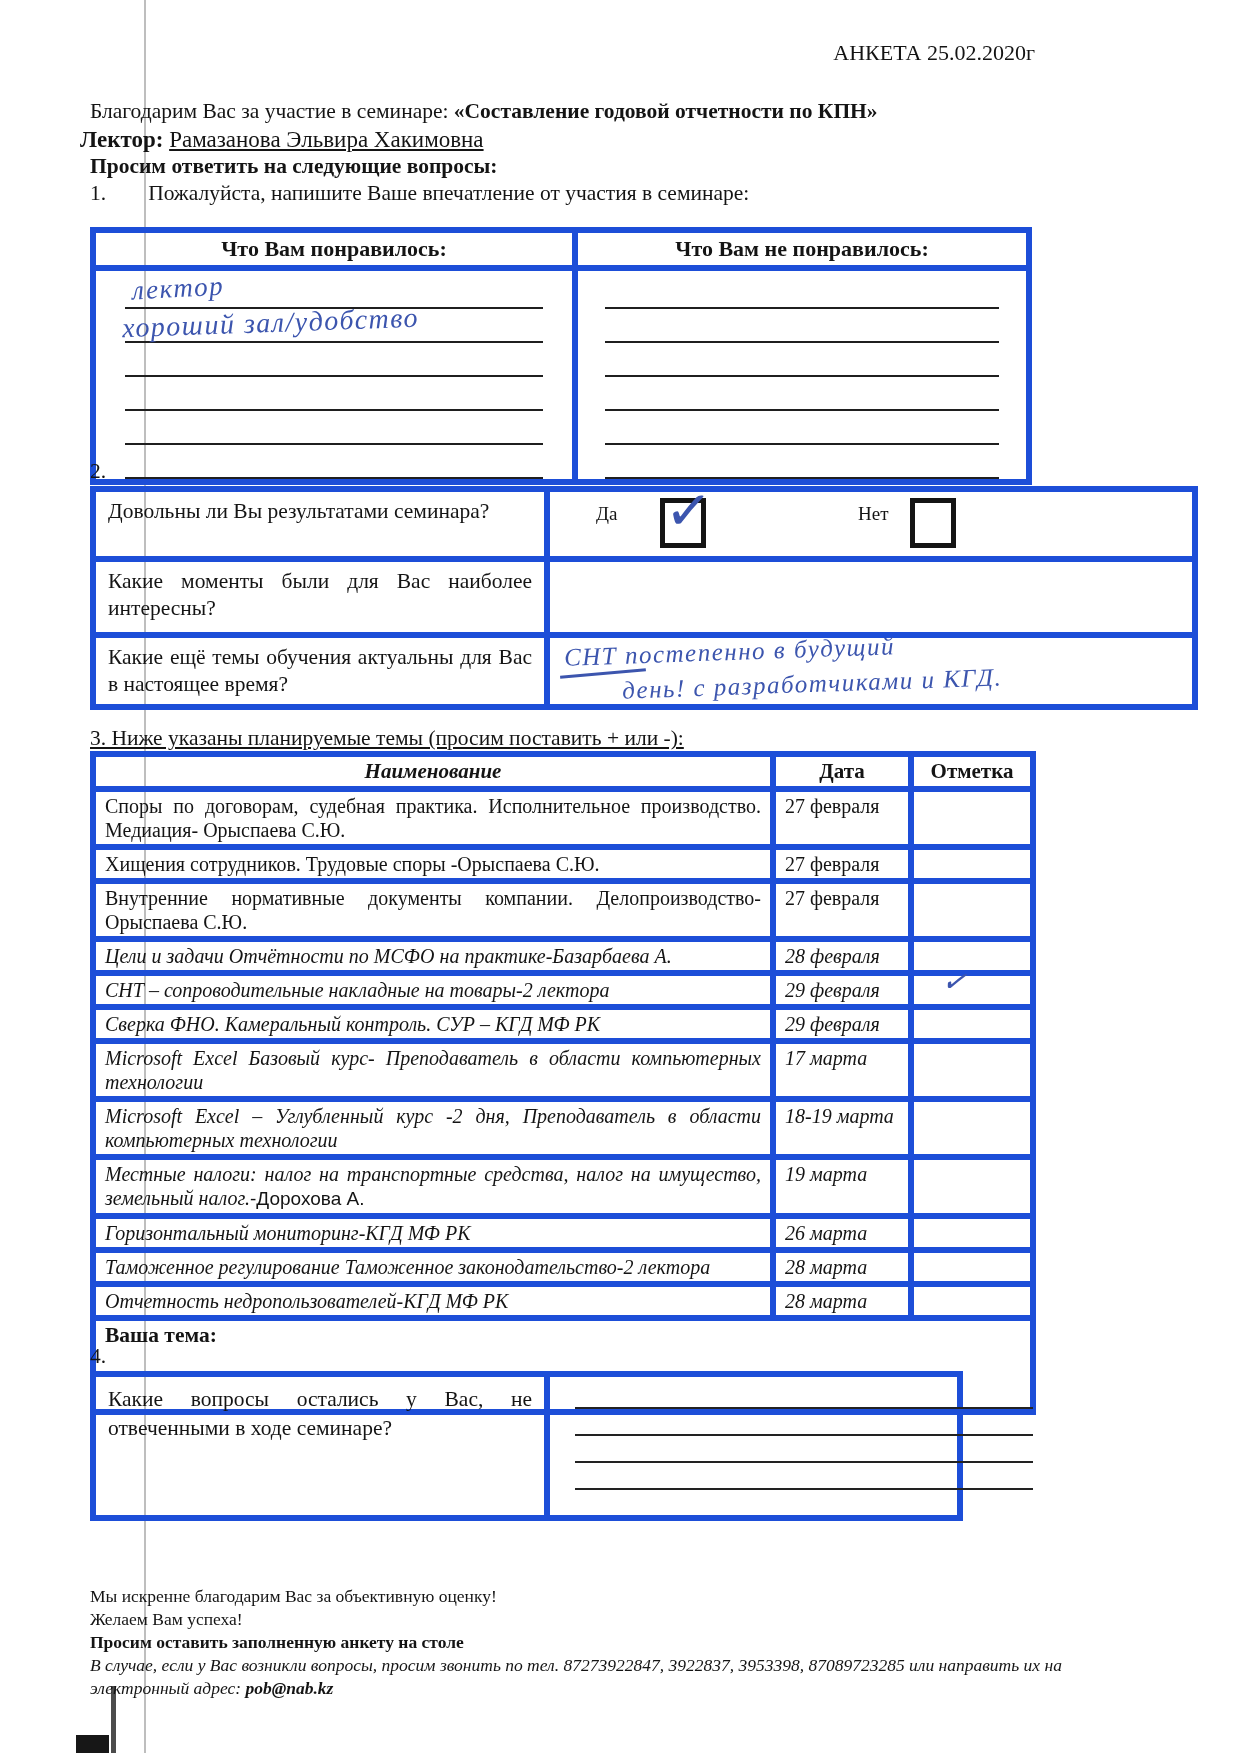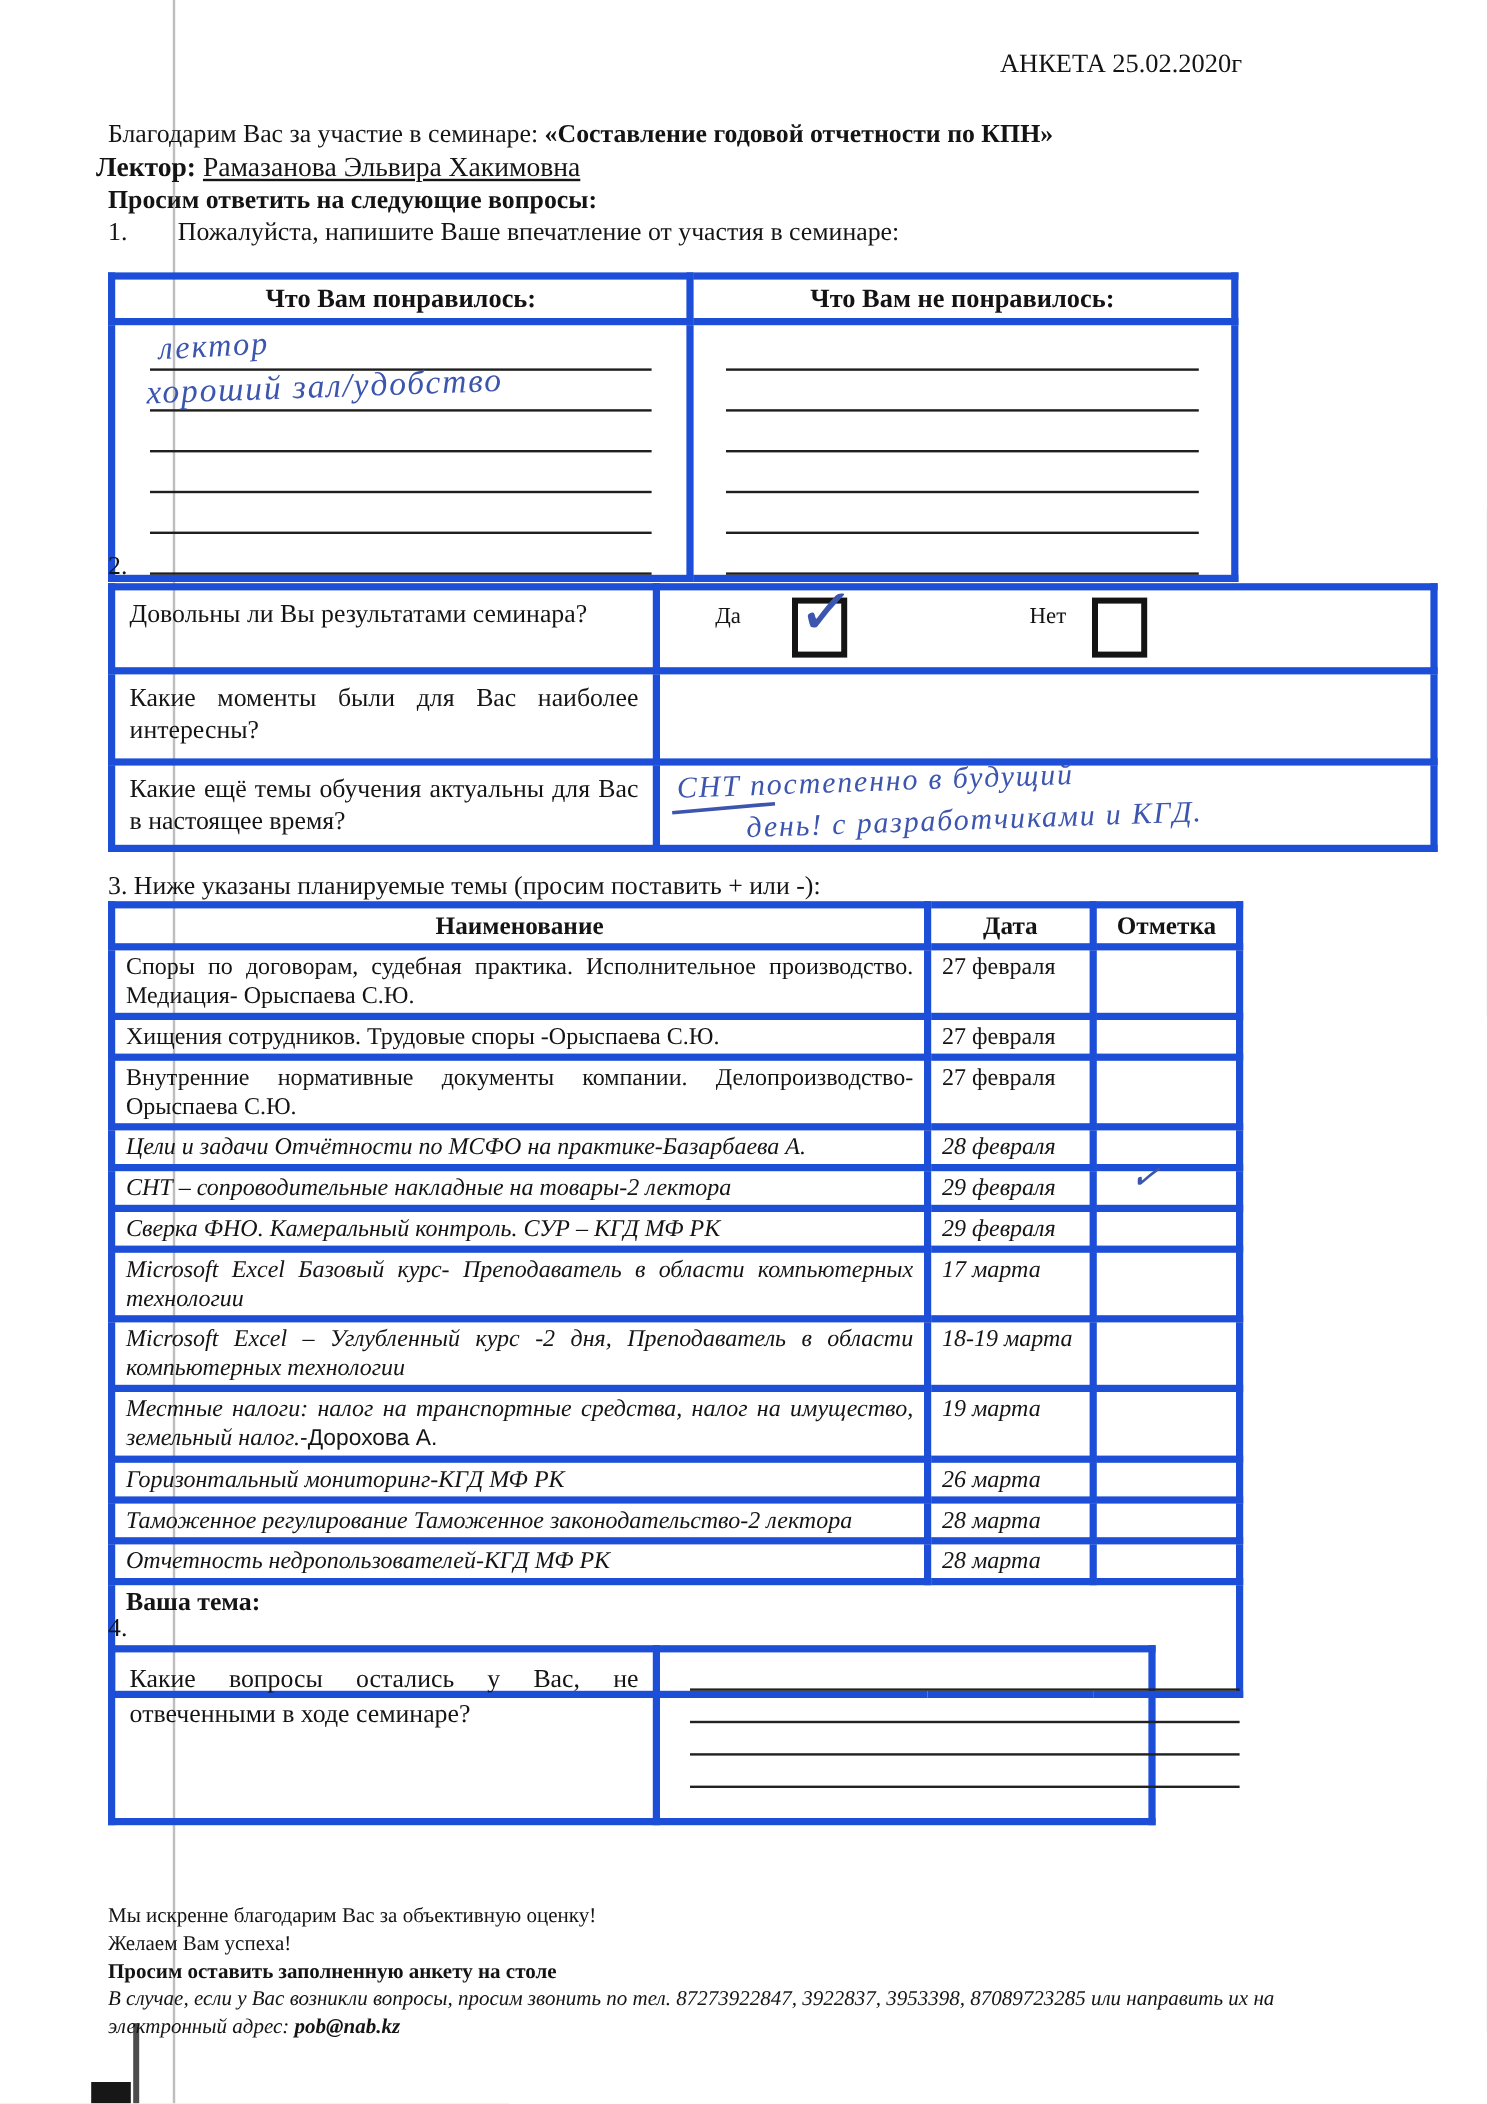--- a/index.html
+++ b/index.html
@@ -51,25 +51,25 @@
   .cbox-no{left:352px;}
   .check-big{
     position:absolute;left:0px;top:-20px;font-size:56px;line-height:56px;
     color:#3c55ae;font-weight:normal;transform:rotate(4deg);
   }
   .anscell{position:relative;overflow:visible;}
   .hw2a{left:14px;top:0px;font-size:25px;transform:rotate(-2deg);}
   .hw2b{left:72px;top:32px;font-size:25px;transform:rotate(-2deg);}
   .hw-underline{position:absolute;left:10px;top:34px;width:86px;height:3px;background:#3c55ae;transform:rotate(-5deg);}
   
-  .h3line{left:90px;top:726px;width:990px;font-size:21.5px;}
+  .h3line{left:90px;top:726px;width:990px;font-size:21.5px;text-decoration:underline;}
   .t3{left:90px;top:751px;width:942px;}
   .t3 th{font-size:21px;font-weight:bold;text-align:center;padding:2px 4px;vertical-align:middle;}
   .t3 td{font-size:20px;line-height:24px;padding:2px 9px;}
-  .t3 .namecol{width:666px;}
+  .t3 .namecol{width:666px;font-style:italic;}
   .t3 .datecol{width:124px;}
   .t3 .markcol{width:108px;}
   .t3 td.namecell{text-align:justify;}
   .t3 tr.it td{font-style:italic;}
   .t3 .sans{font-style:normal;font-family:"Liberation Sans","DejaVu Sans",sans-serif;font-size:19px;}
   .t3 td.markcell{text-align:center;position:relative;}
   .check-small{
     position:absolute;left:30px;top:-6px;font-size:30px;color:#3c55ae;
     font-style:normal;transform:rotate(8deg) skewX(-12deg);
   }

